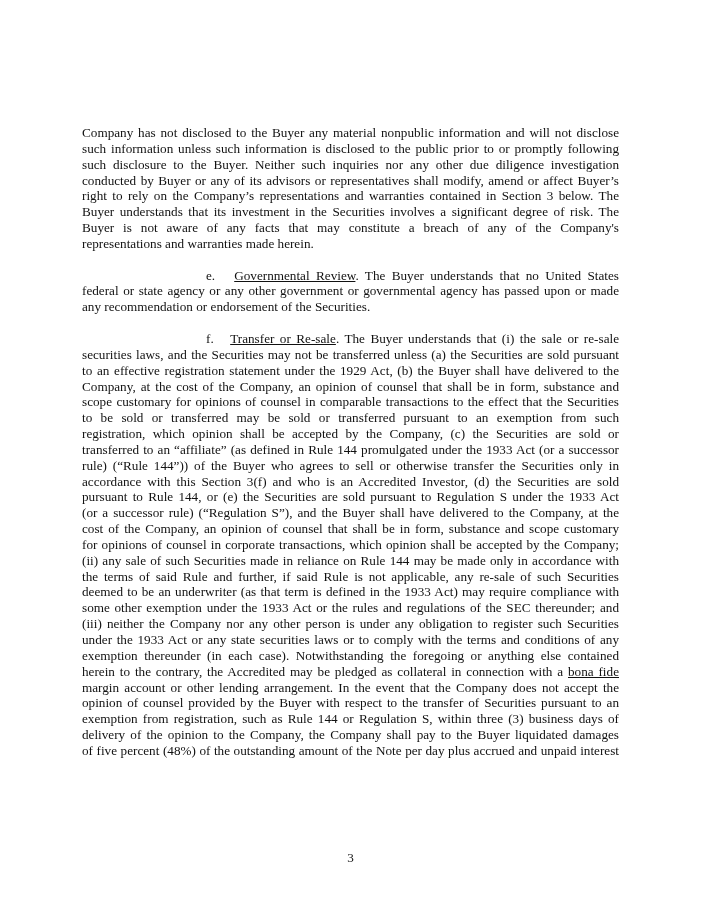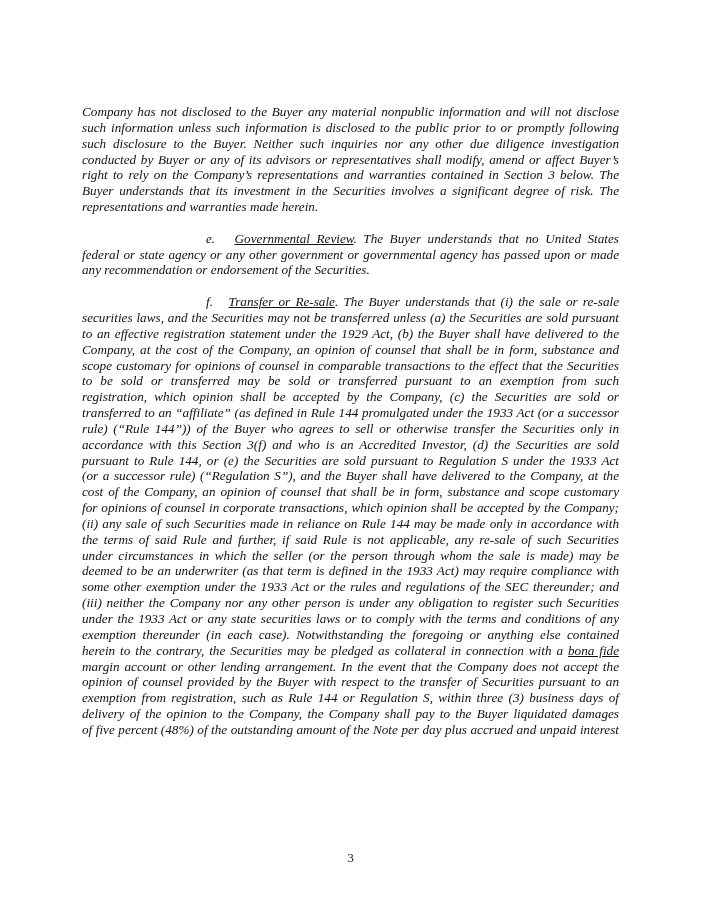--- a/index.html
+++ b/index.html
@@ -1,20 +1,20 @@
 <!DOCTYPE html>
 <html><head>
   <meta charset="utf-8">
   <style>
     html, body { margin: 0; padding: 0; background: #ffffff; }
     body { width: 701px; height: 906px; position: relative; overflow: hidden; }
     .page {
-      position: absolute; left: 82px; top: 104px; width: 537px;
+      position: absolute; left: 82px; top: 125px; width: 537px;
       font-family: "Liberation Serif", serif;
-      font-size: 13.2px; line-height: 15.85px; color: #111111; font-style: italic;
+      font-size: 13.2px; line-height: 15.85px; color: #111111;
     }
     .line { display: block; white-space: nowrap; height: 15.85px; text-align: justify; text-align-last: justify; }
     .line.last { text-align-last: left; }
     .para { margin: 0 0 15.85px 0; }
     .indent { padding-left: 124px; }
     .u { text-decoration: underline; }
     .pagenum {
       position: absolute; left: 0; width: 701px; top: 850px; text-align: center;
       font-family: "Liberation Serif", serif; font-size: 13.2px; color: #111111;
     }
@@ -24,20 +24,21 @@
 
 <div class="page">
 
   <div class="para">
     <span class="line">Company has not disclosed to the Buyer any material nonpublic information and will not disclose</span>
     <span class="line">such information unless such information is disclosed to the public prior to or promptly following</span>
     <span class="line">such disclosure to the Buyer.  Neither such inquiries nor any other due diligence investigation</span>
     <span class="line">conducted by Buyer or any of its advisors or representatives shall modify, amend or affect Buyer’s</span>
     <span class="line">right to rely on the Company’s representations and warranties contained in Section 3 below.  The</span>
     <span class="line">Buyer understands that its investment in the Securities involves a significant degree of risk. The</span>
+    <span class="line">Buyer is not aware of any facts that may constitute a breach of any of the Company's</span>
     <span class="line last">representations and warranties made herein.</span>
   </div>
 
   <div class="para">
     <span class="line indent"><span>e.</span>&nbsp;&nbsp;&nbsp;<span class="u">Governmental Review</span><span>.  The Buyer understands that no United States</span></span>
     <span class="line">federal or state agency or any other government or governmental agency has passed upon or made</span>
     <span class="line last">any recommendation or endorsement of the Securities.</span>
   </div>
 
   <div class="para">
@@ -50,27 +51,26 @@
     <span class="line">registration, which opinion shall be accepted by the Company, (c) the Securities are sold or</span>
     <span class="line">transferred to an “affiliate” (as defined in Rule 144 promulgated under the 1933 Act (or a successor</span>
     <span class="line">rule) (“Rule 144”)) of the Buyer who agrees to sell or otherwise transfer the Securities only in</span>
     <span class="line">accordance with this Section 3(f) and who is an Accredited Investor, (d) the Securities are sold</span>
     <span class="line">pursuant to Rule 144, or (e) the Securities are sold pursuant to Regulation S under the 1933 Act</span>
     <span class="line">(or a successor rule) (“Regulation S”), and the Buyer shall have delivered to the Company, at the</span>
     <span class="line">cost of the Company, an opinion of counsel that shall be in form, substance and scope customary</span>
     <span class="line">for opinions of counsel in corporate transactions, which opinion shall be accepted by the Company;</span>
     <span class="line">(ii) any sale of such Securities made in reliance on Rule 144 may be made only in accordance with</span>
     <span class="line">the terms of said Rule and further, if said Rule is not applicable, any re-sale of such Securities</span>
-    <span class="line">under circumstances in which the seller (or the person through whom the sale is made) may be</span>
     <span class="line">deemed to be an underwriter (as that term is defined in the 1933 Act) may require compliance with</span>
     <span class="line">some other exemption under the 1933 Act or the rules and regulations of the SEC thereunder; and</span>
     <span class="line">(iii) neither the Company nor any other person is under any obligation to register such Securities</span>
     <span class="line">under the 1933 Act or any state securities laws or to comply with the terms and conditions of any</span>
     <span class="line">exemption thereunder (in each case).  Notwithstanding the foregoing or anything else contained</span>
-    <span class="line"><span>herein to the contrary, the Securities may be pledged as collateral in connection with a </span><span class="u">bona fide</span></span>
+    <span class="line"><span>herein to the contrary, the Accredited may be pledged as collateral in connection with a </span><span class="u">bona fide</span></span>
     <span class="line">margin account or other lending arrangement.  In the event that the Company does not accept the</span>
     <span class="line">opinion of counsel provided by the Buyer with respect to the transfer of Securities pursuant to an</span>
     <span class="line">exemption from registration, such as Rule 144 or Regulation S, within three (3) business days of</span>
     <span class="line">delivery of the opinion to the Company, the Company shall pay to the Buyer liquidated damages</span>
     <span class="line">of five percent (48%) of the outstanding amount of the Note per day plus accrued and unpaid interest</span>
   </div>
 
 </div>
 
 <div class="pagenum">3</div>

